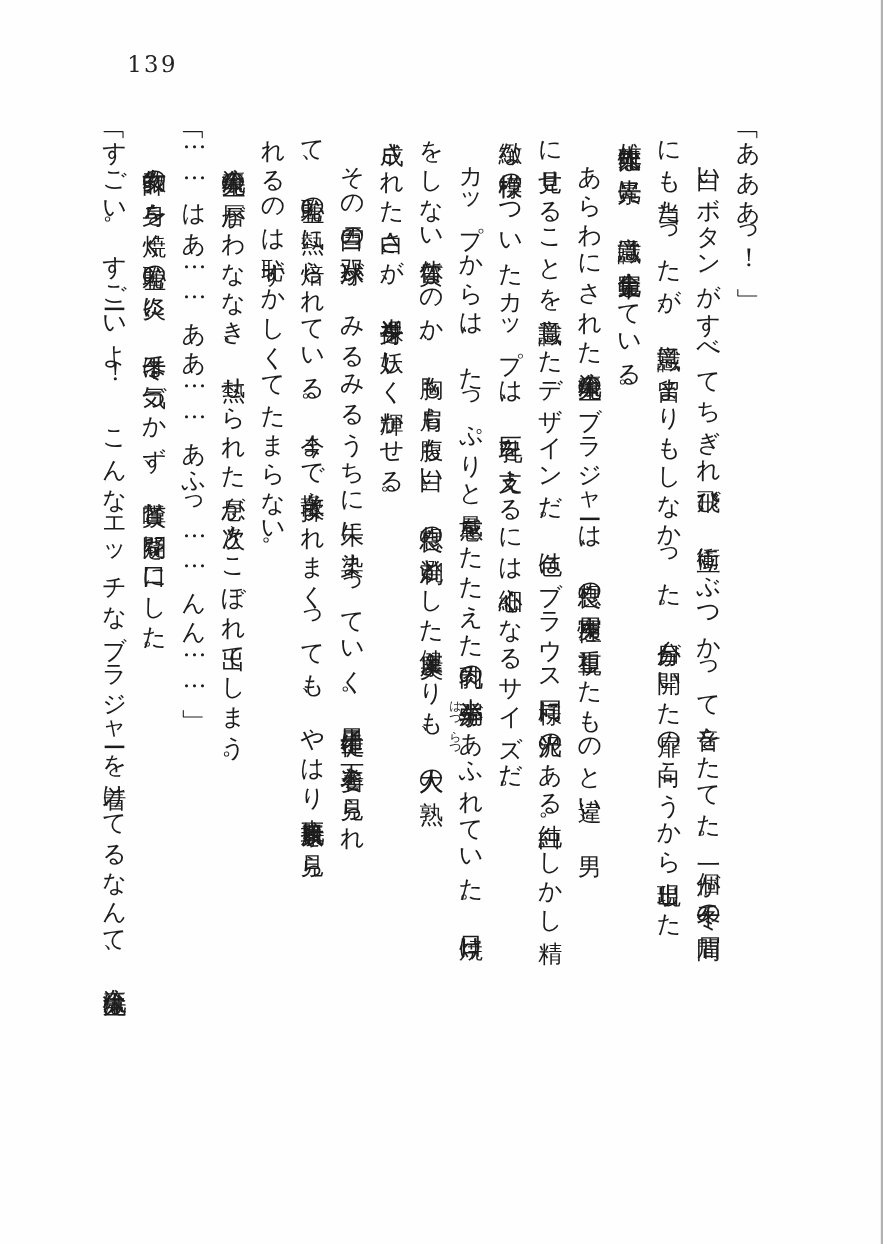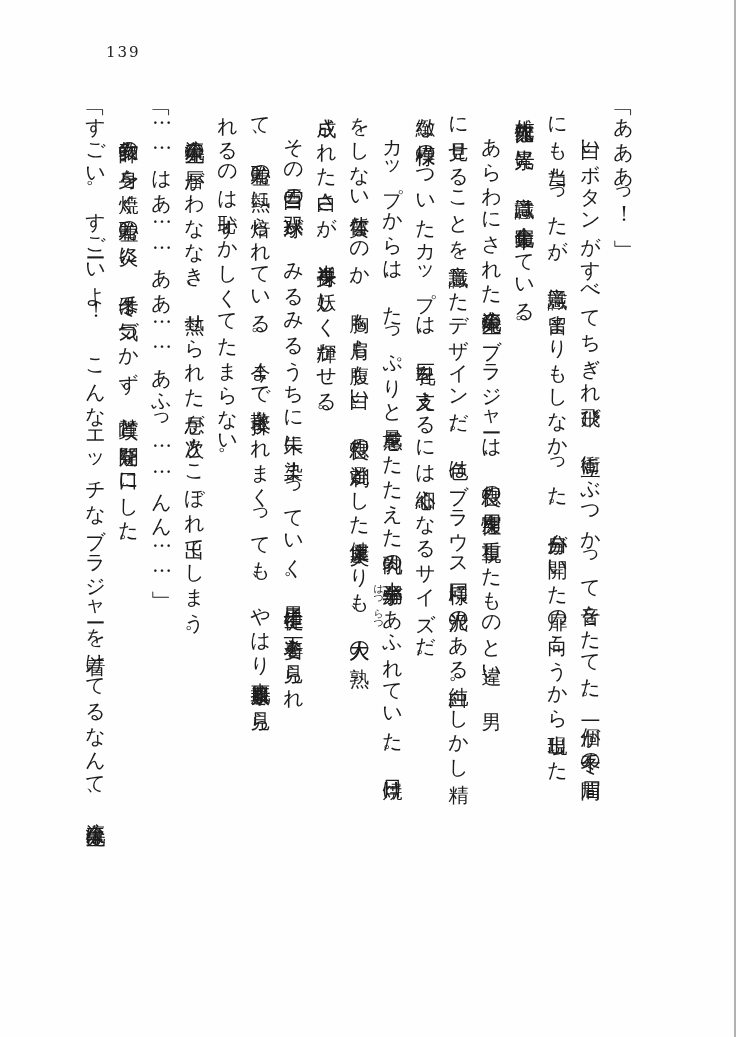--- a/index.html
+++ b/index.html
@@ -18,21 +18,21 @@
     position: relative;
     width: 736px;
     height: 1037px;
     background: #fefefe;
     overflow: hidden;
   }
   .page-number {
     position: absolute;
     top: 43px;
     left: 106px;
-    font-size: 15px;
+    font-size: 19px;
     letter-spacing: 2px;
     color: #222222;
   }
   .text-block {
     position: absolute;
     top: 103px;
     right: 96px;
     height: 824px;
     writing-mode: vertical-rl;
     text-orientation: upright;

